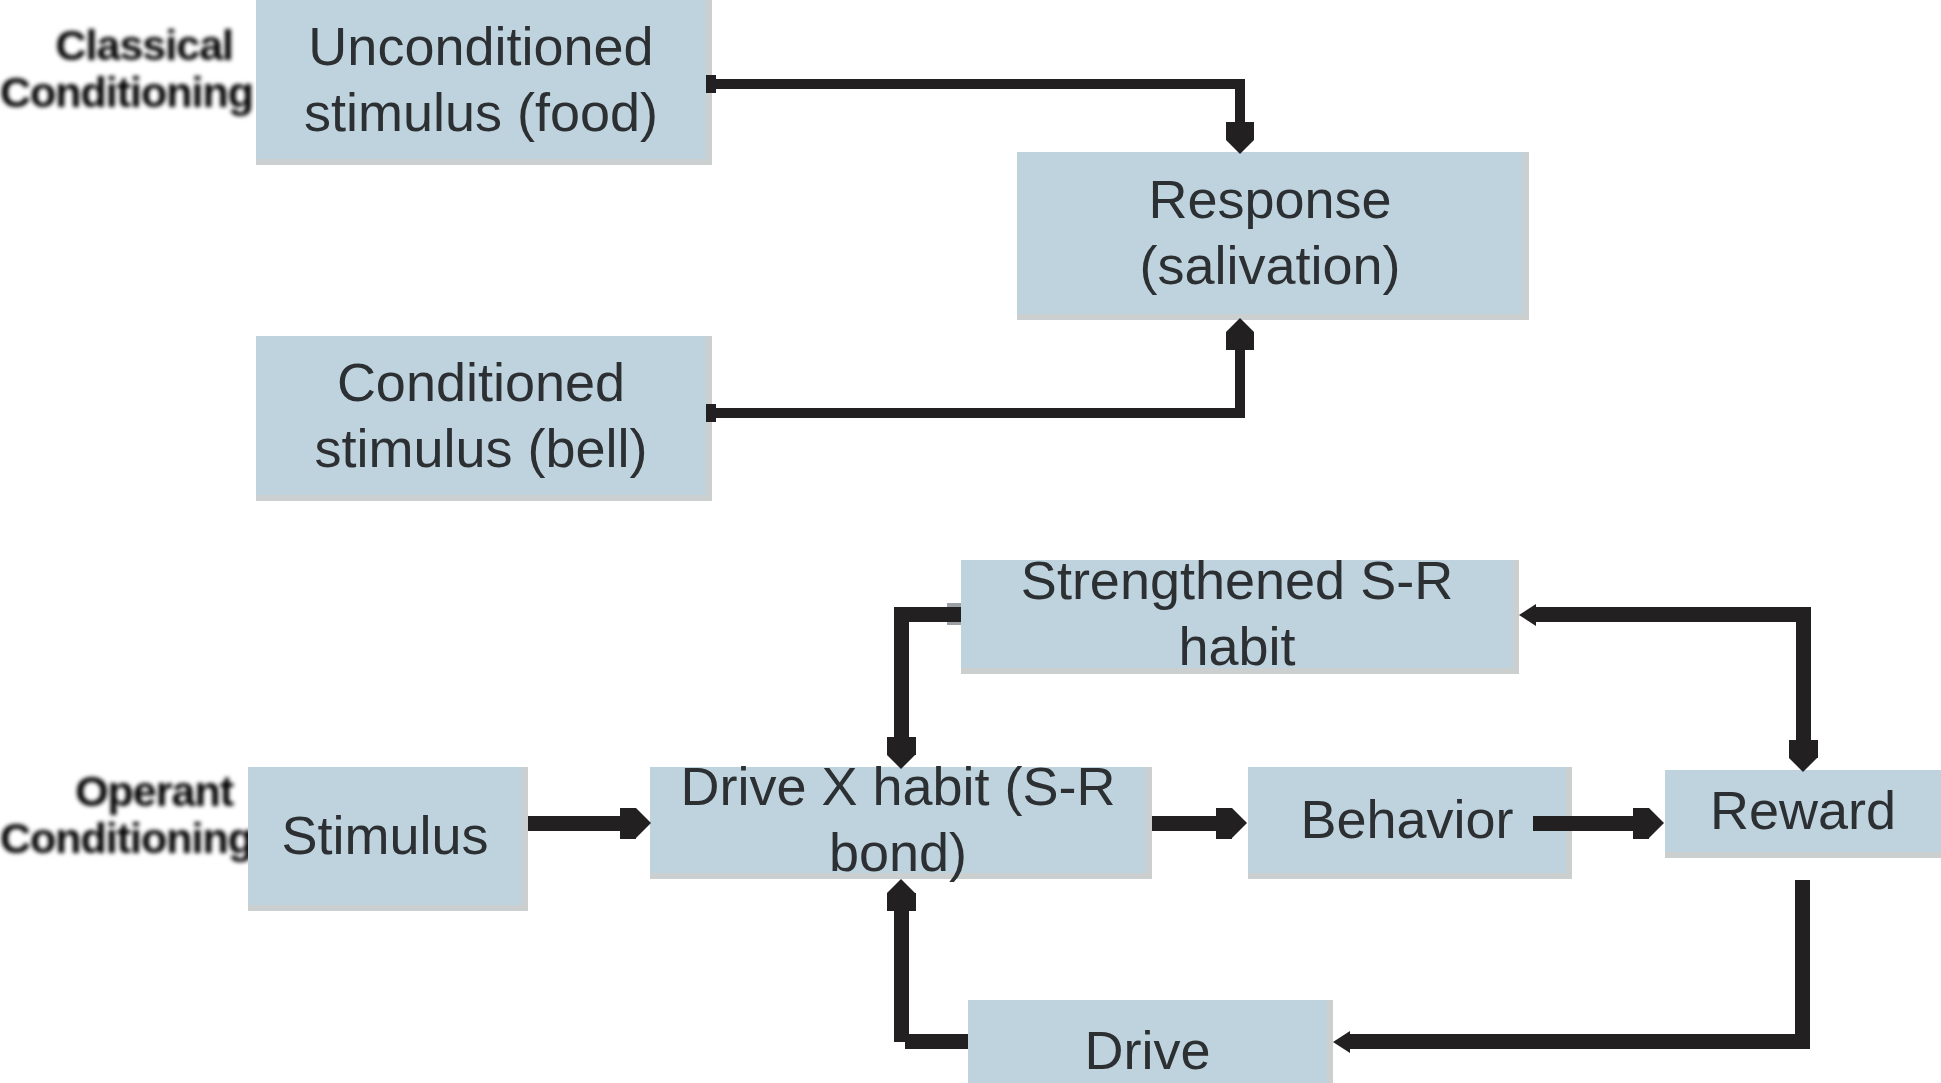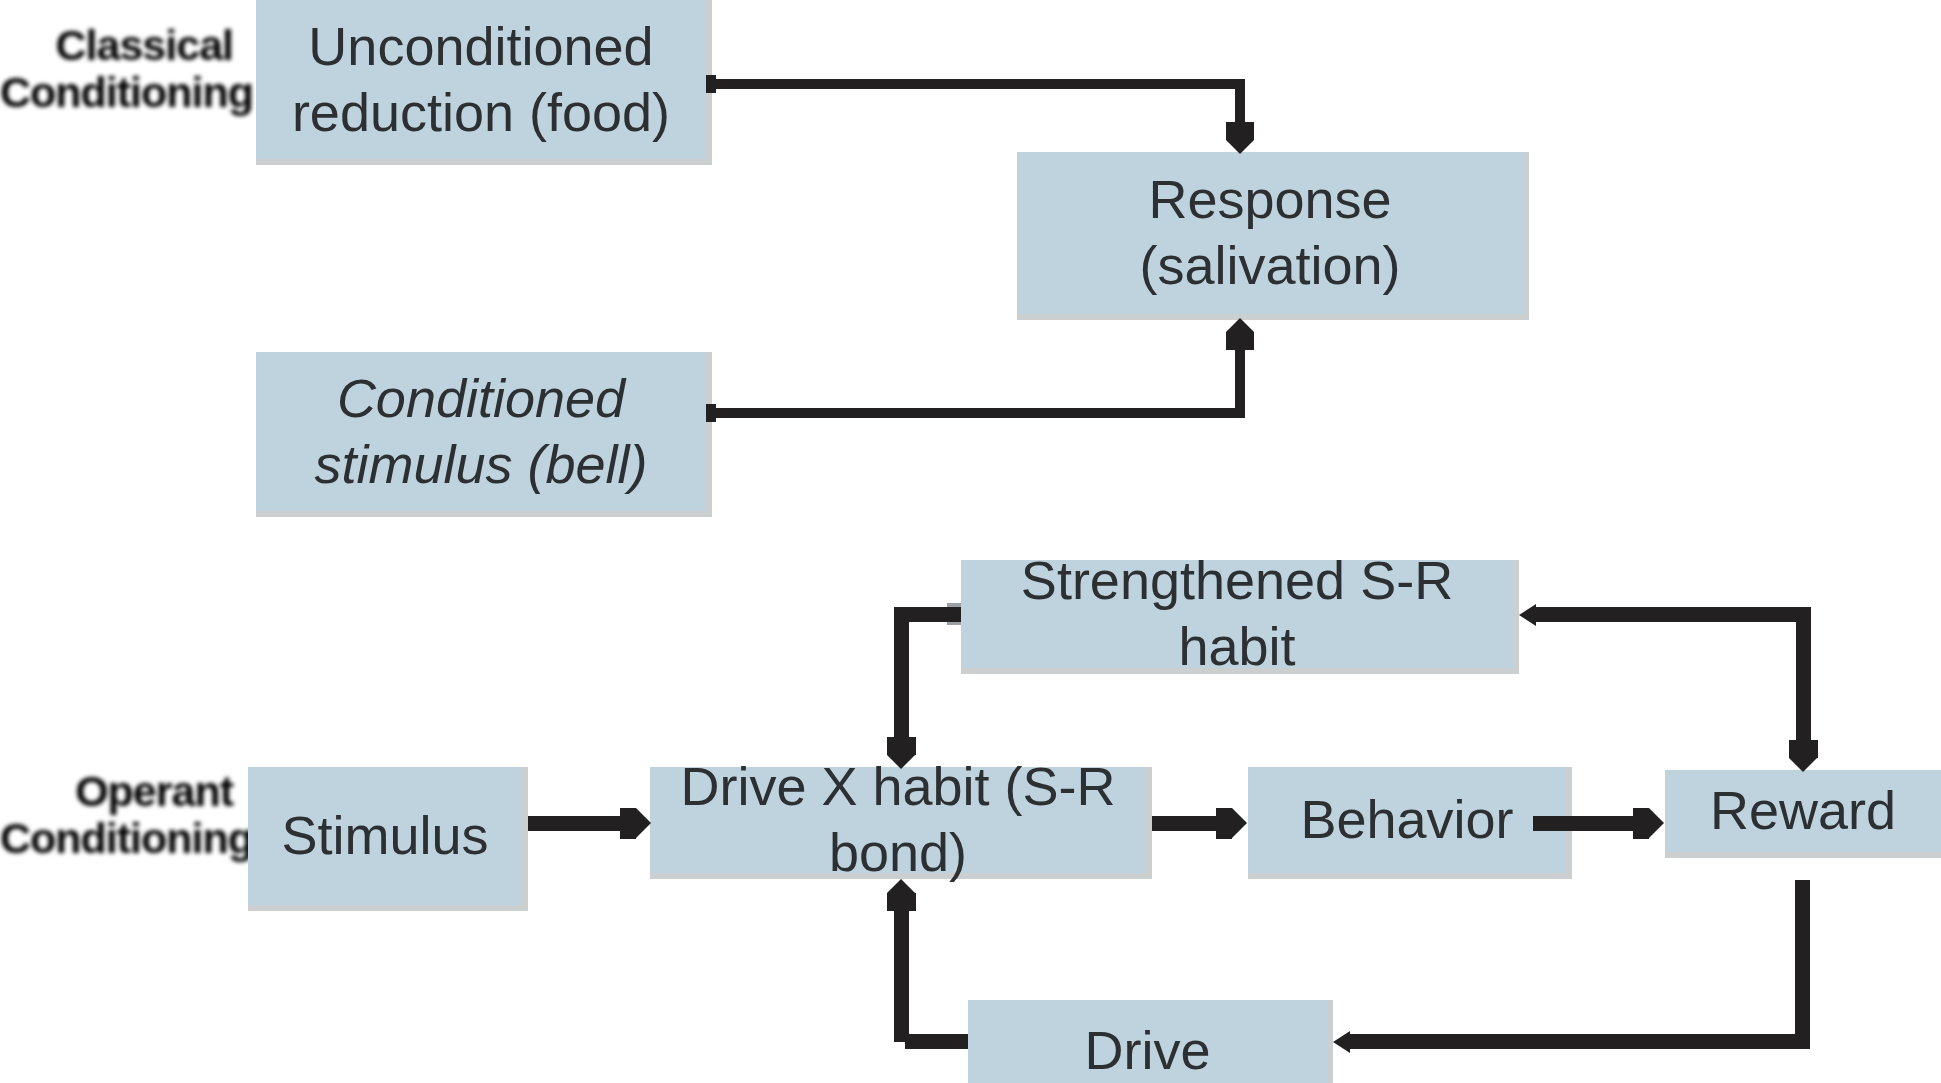--- a/index.html
+++ b/index.html
@@ -28,21 +28,21 @@
     align-items:center;
     justify-content:center;
     text-align:center;
     color:var(--text);
     font-size:54px;
     line-height:1.22;
   }
   
   #box-us           {left:256px;  top:0;      width:456px; height:165px;}
   #box-response     {left:1017px; top:152px;  width:512px; height:168px;}
-  #box-cs           {left:256px;  top:352px;  width:456px; height:165px;font-style:italic;}
+  #box-cs           {left:256px;  top:336px;  width:456px; height:165px;}
   
   #box-strengthened {left:961px;  top:560px;  width:558px; height:114px;}
   #box-stimulus     {left:248px;  top:767px;  width:280px; height:144px;}
   #box-drivehabit   {left:650px;  top:767px;  width:502px; height:112px;}
   #box-behavior     {left:1248px; top:767px;  width:324px; height:112px;}
   #box-reward       {left:1665px; top:770px;  width:276px; height:88px; border-right:none;}
   #box-drivereduction{left:968px; top:1000px; width:365px; height:83px;  border-bottom:none; justify-content:flex-start; padding-top:18px;}
 
   
   .side-label{
@@ -83,21 +83,21 @@
   <div>Conditioning</div>
 </div>
 
 <div class="side-label" id="label-operant">
   <div>Operant</div>
   <div>Conditioning</div>
 </div>
 
 <div class="box" id="box-us">
   <div>Unconditioned</div>
-  <div>reduction (food)</div>
+  <div>stimulus (food)</div>
 </div>
 
 <div class="box" id="box-response">
   <div>Response (salivation)</div>
 </div>
 
 <div class="box" id="box-cs">
   <div>Conditioned</div>
   <div>stimulus (bell)</div>
 </div>

